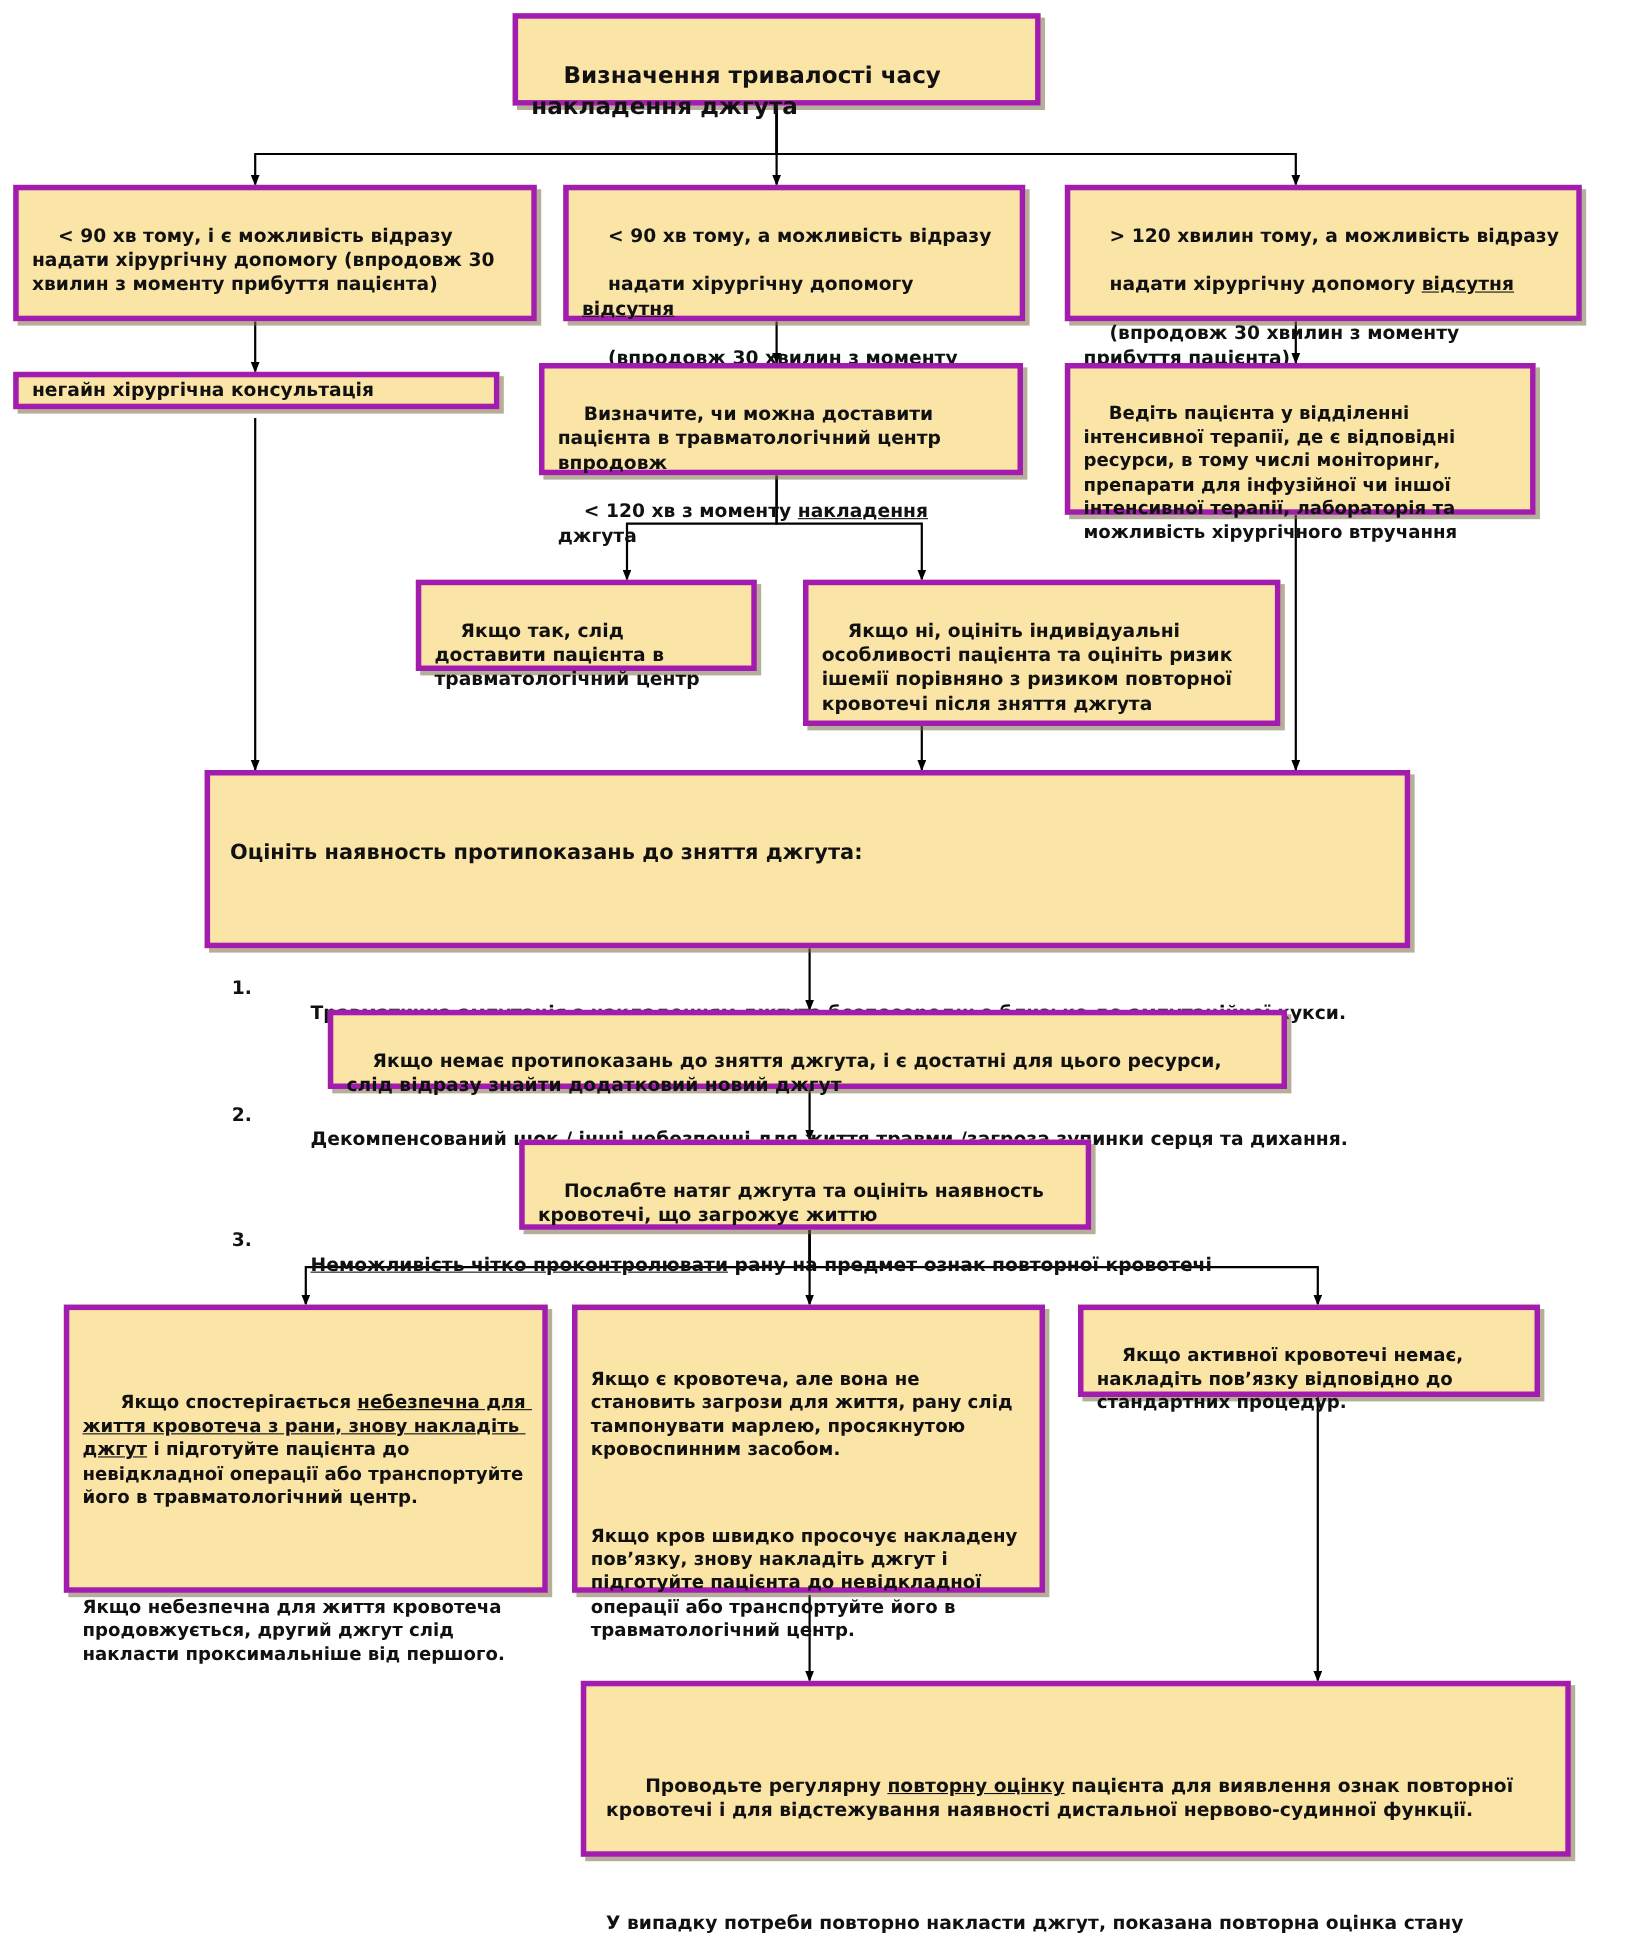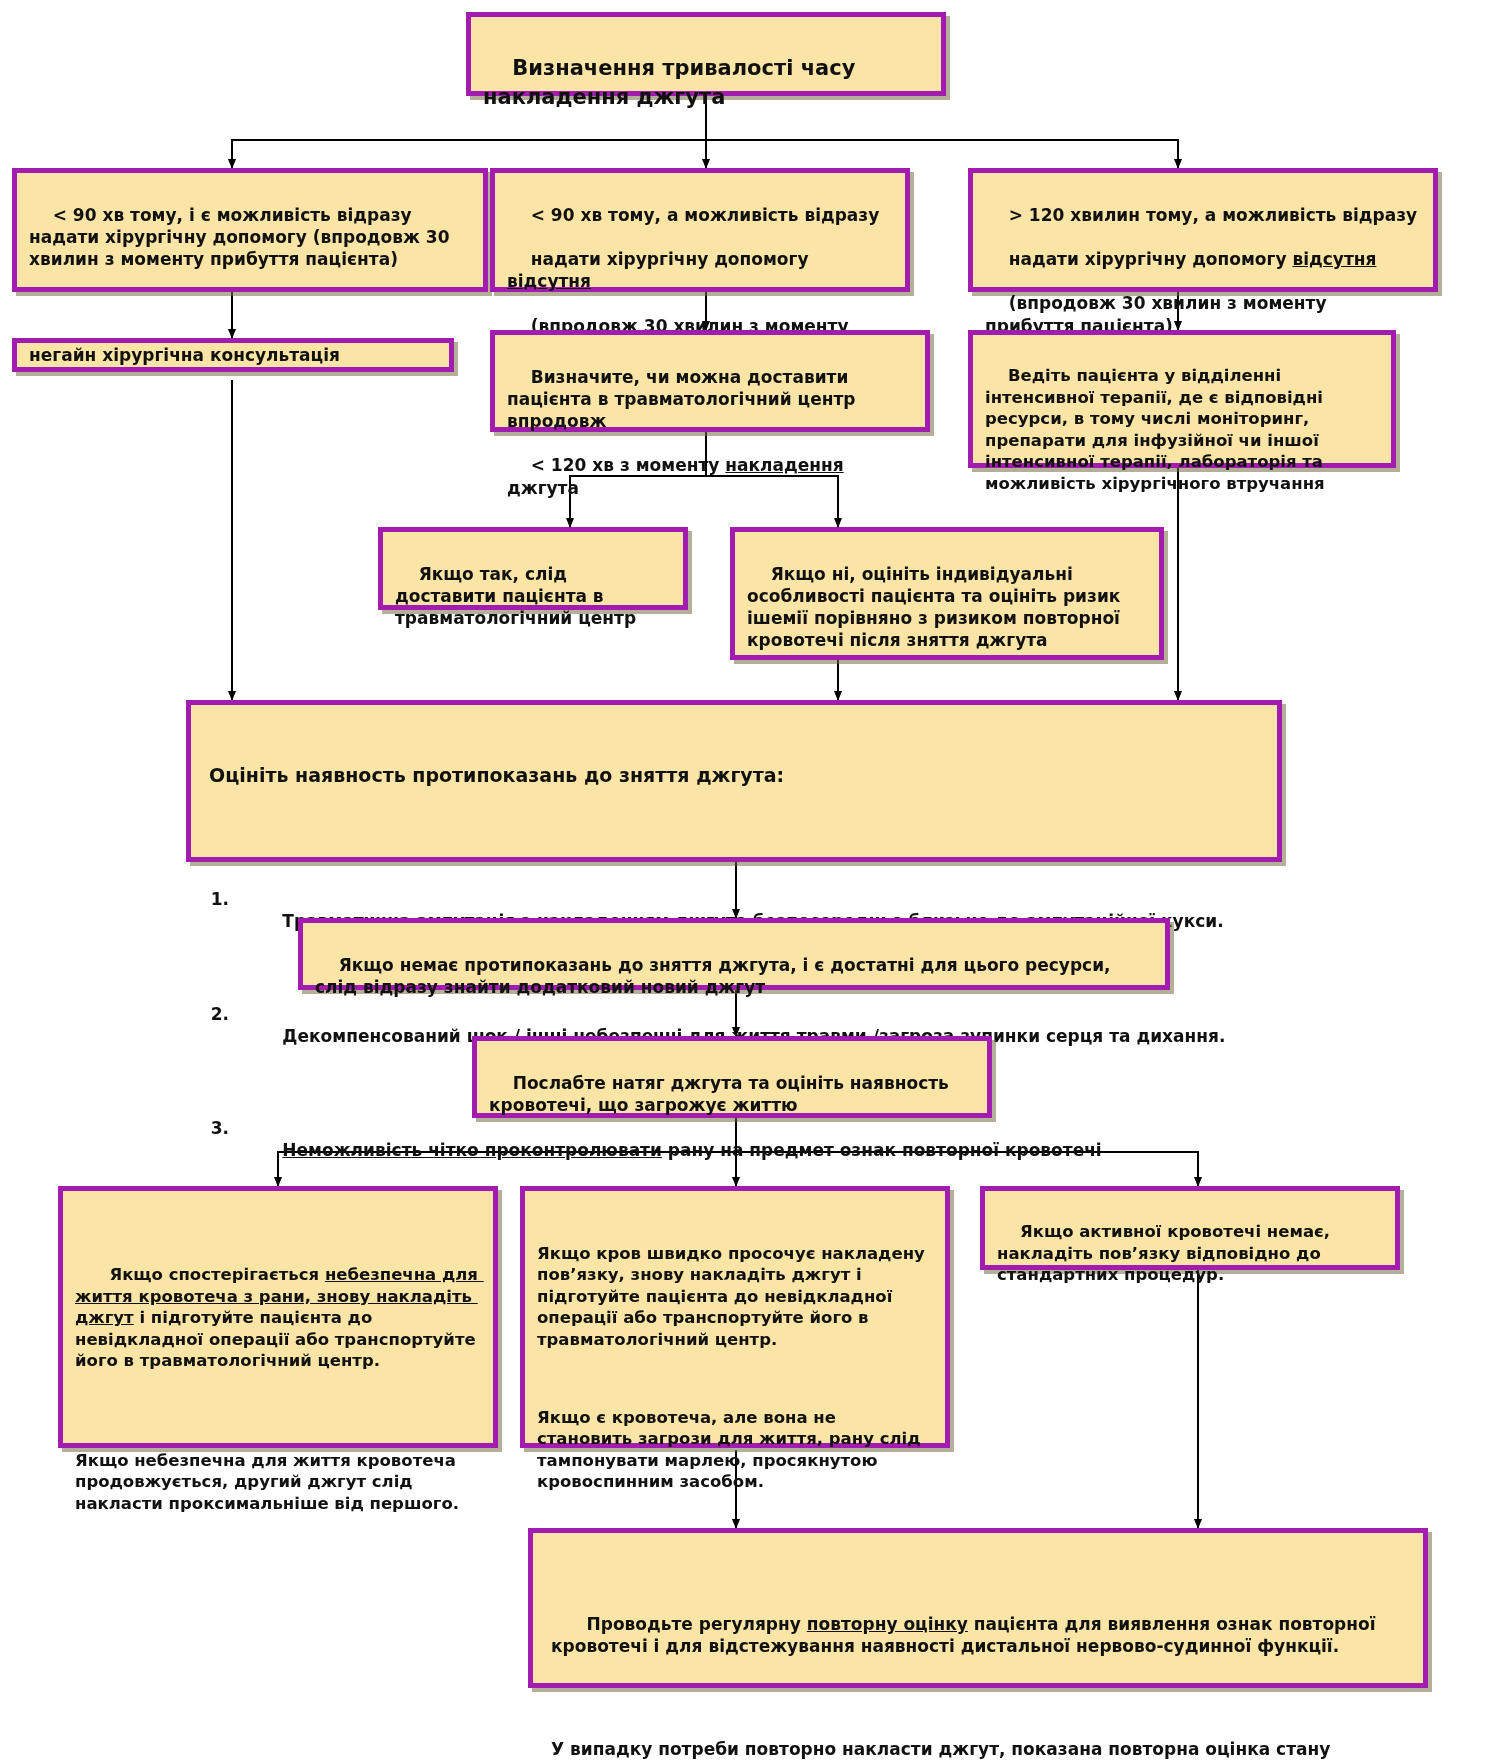--- a/index.html
+++ b/index.html
@@ -100,21 +100,21 @@
   </svg>
 
   <div class="node title-node" style="left:466px; top:12px; width:480px; height:84px;">
     <span>Визначення тривалості часу накладення джгута</span>
   </div>
 
   <div class="node f17" style="left:12px; top:168px; width:476px; height:124px;">
     <span>&lt; 90 хв тому, і є можливість відразу надати хірургічну допомогу (впродовж 30 хвилин з моменту прибуття пацієнта)</span>
   </div>
 
-  <div class="node f17" style="left:490px; top:168px; width:420px; height:124px;">
+  <div class="node f17" style="left:512px; top:168px; width:420px; height:124px;">
     <span>&lt; 90 хв тому, а можливість відразу</span><br>
     <span>надати хірургічну допомогу </span><span class="u">відсутня</span><br>
     <span>(впродовж 30 хвилин з моменту прибуття пацієнта)</span>
   </div>
 
   <div class="node f17" style="left:968px; top:168px; width:470px; height:124px;">
     <span>&gt; 120 хвилин тому, а можливість відразу</span><br>
     <span>надати хірургічну допомогу </span><span class="u">відсутня</span><br>
     <span>(впродовж 30 хвилин з моменту прибуття пацієнта)</span>
   </div>
@@ -164,22 +164,22 @@
   </div>
 
   <div class="node f16" style="left:58px; top:1186px; width:440px; height:262px;">
     <p class="para">
       <span>Якщо спостерігається </span><span class="u">небезпечна для життя кровотеча з рани, знову накладіть джгут</span><span> і підготуйте пацієнта до невідкладної операції або транспортуйте його в травматологічний центр.</span>
     </p>
     <p class="para">Якщо небезпечна для життя кровотеча продовжується, другий джгут слід накласти проксимальніше від першого.</p>
   </div>
 
   <div class="node f16" style="left:520px; top:1186px; width:430px; height:262px;">
+    <p class="para">Якщо є кровотеча, але вона не становить загрози для життя, рану слід тампонувати марлею, просякнутою кровоспинним засобом.</p>
     <p class="para">Якщо кров швидко просочує накладену пов’язку, знову накладіть джгут і підготуйте пацієнта до невідкладної операції або транспортуйте його в травматологічний центр.</p>
-    <p class="para">Якщо є кровотеча, але вона не становить загрози для життя, рану слід тампонувати марлею, просякнутою кровоспинним засобом.</p>
   </div>
 
   <div class="node f16" style="left:980px; top:1186px; width:420px; height:84px;">
     <span>Якщо активної кровотечі немає, накладіть пов’язку відповідно до стандартних процедур.</span>
   </div>
 
   <div class="node f17" style="left:528px; top:1528px; width:900px; height:160px; padding:14px 18px;">
     <p class="para">
       <span>Проводьте регулярну </span><span class="u">повторну оцінку</span><span> пацієнта для виявлення ознак повторної кровотечі і для відстежування наявності дистальної нервово-судинної функції.</span>
     </p>

